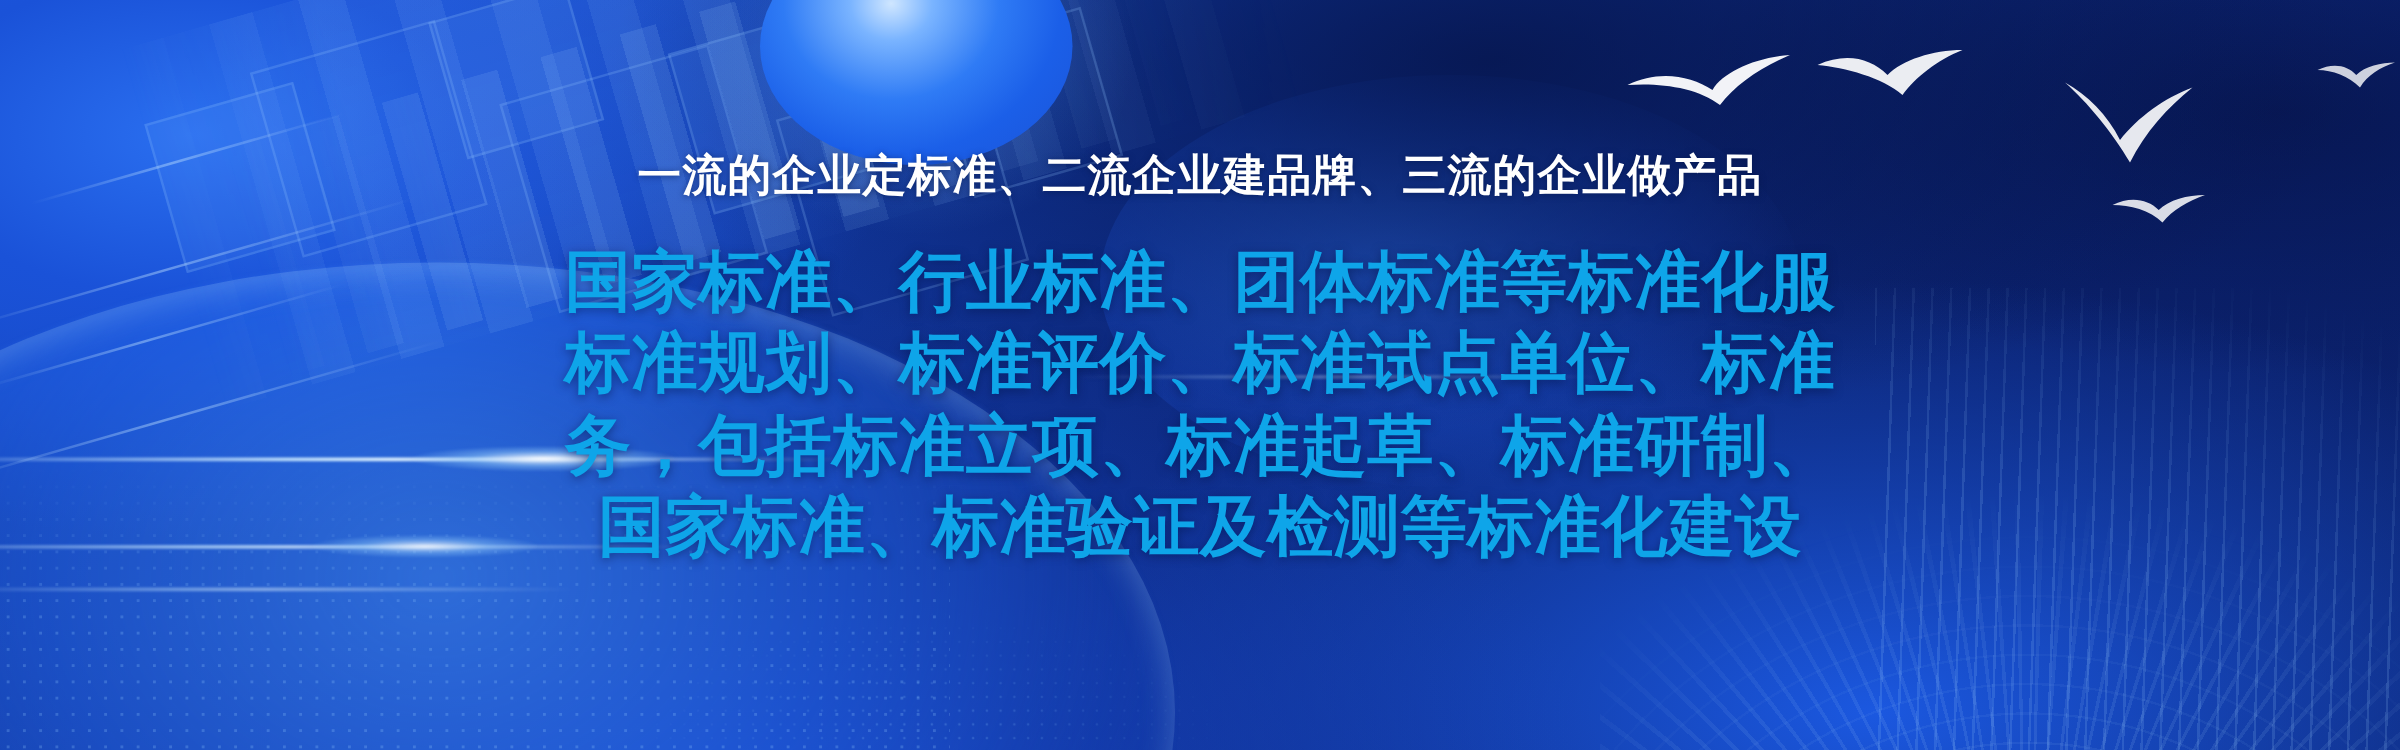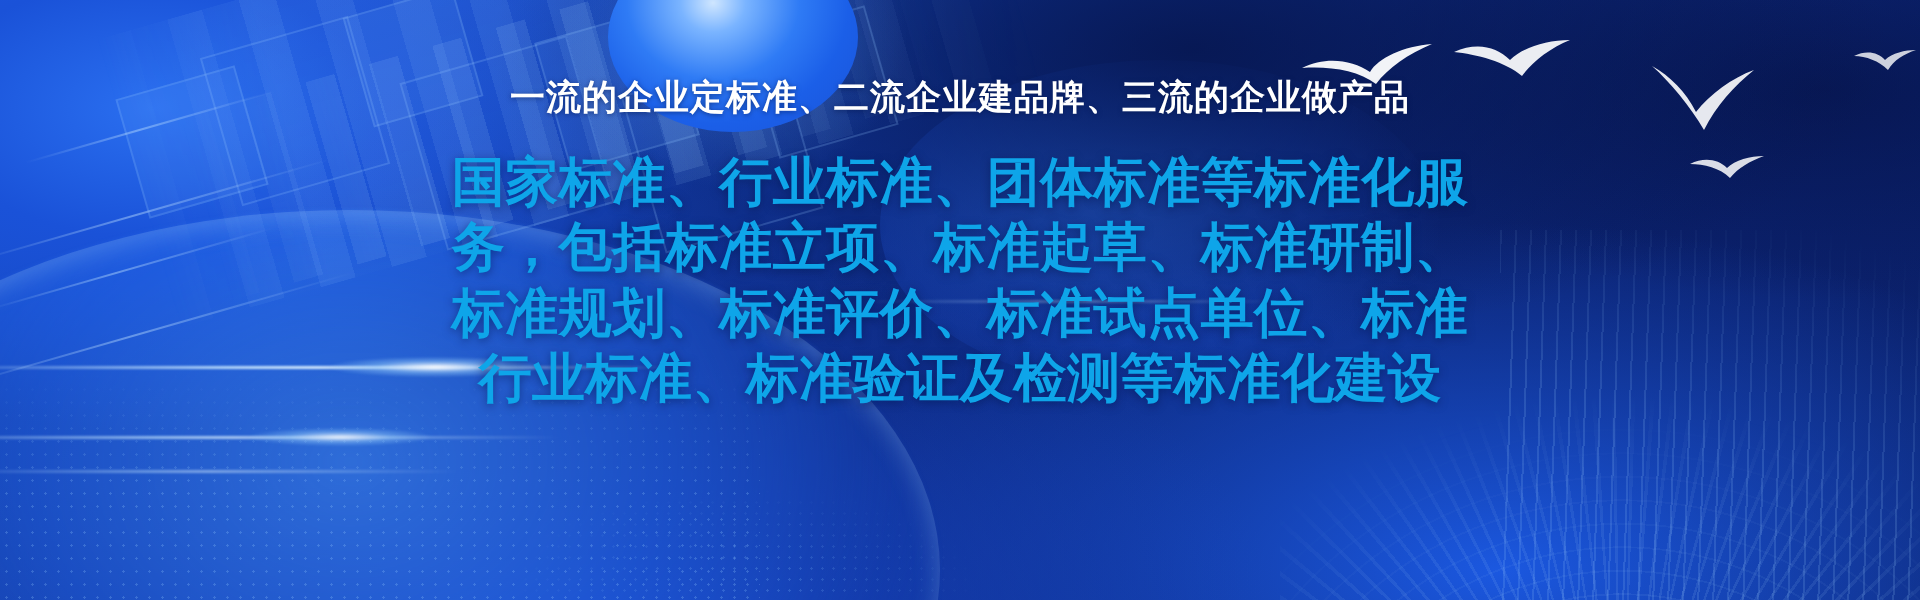--- a/index.html
+++ b/index.html
@@ -188,21 +188,21 @@
 
   
   .text-wrap {
     position: absolute;
     left: 0; right: 0; top: 0;
     text-align: center;
     z-index: 40;
   }
   .headline {
     margin: 0;
-    padding-top: 76px;
+    padding-top: 120px;
     font-size: 35px;
     line-height: 1.18;
     font-weight: 700;
     color: #ffffff;
     letter-spacing: 1px;
     text-shadow: 0 1px 5px rgba(0,20,70,0.55);
   }
   .body-text {
     margin: 0 auto;
     padding-top: 32px;
@@ -286,19 +286,19 @@
   <div class="gull" style="left:1852px; top:48px;">
     <svg width="66" height="24" viewBox="0 0 66 24">
       <path d="M2 8 C14 2, 26 4, 33 12 C40 5, 53 2, 64 2 C52 6, 42 12, 36 22 C27 13, 14 8, 2 8 Z" fill="#ffffff" opacity="0.8"></path>
     </svg>
   </div>
 
   <div class="text-wrap">
     <h1 class="headline">一流的企业定标准、二流企业建品牌、三流的企业做产品</h1>
     <div class="body-text">
       <span class="ln">国家标准、行业标准、团体标准等标准化服</span>
+      <span class="ln">标准规划、标准评价、标准试点单位、标准</span>
       <span class="ln">务，包括标准立项、标准起草、标准研制、</span>
-      <span class="ln">标准规划、标准评价、标准试点单位、标准</span>
-      <span class="ln">行业标准、标准验证及检测等标准化建设</span>
+      <span class="ln">国家标准、标准验证及检测等标准化建设</span>
     </div>
   </div>
 
 </div>
 
 </body></html>

